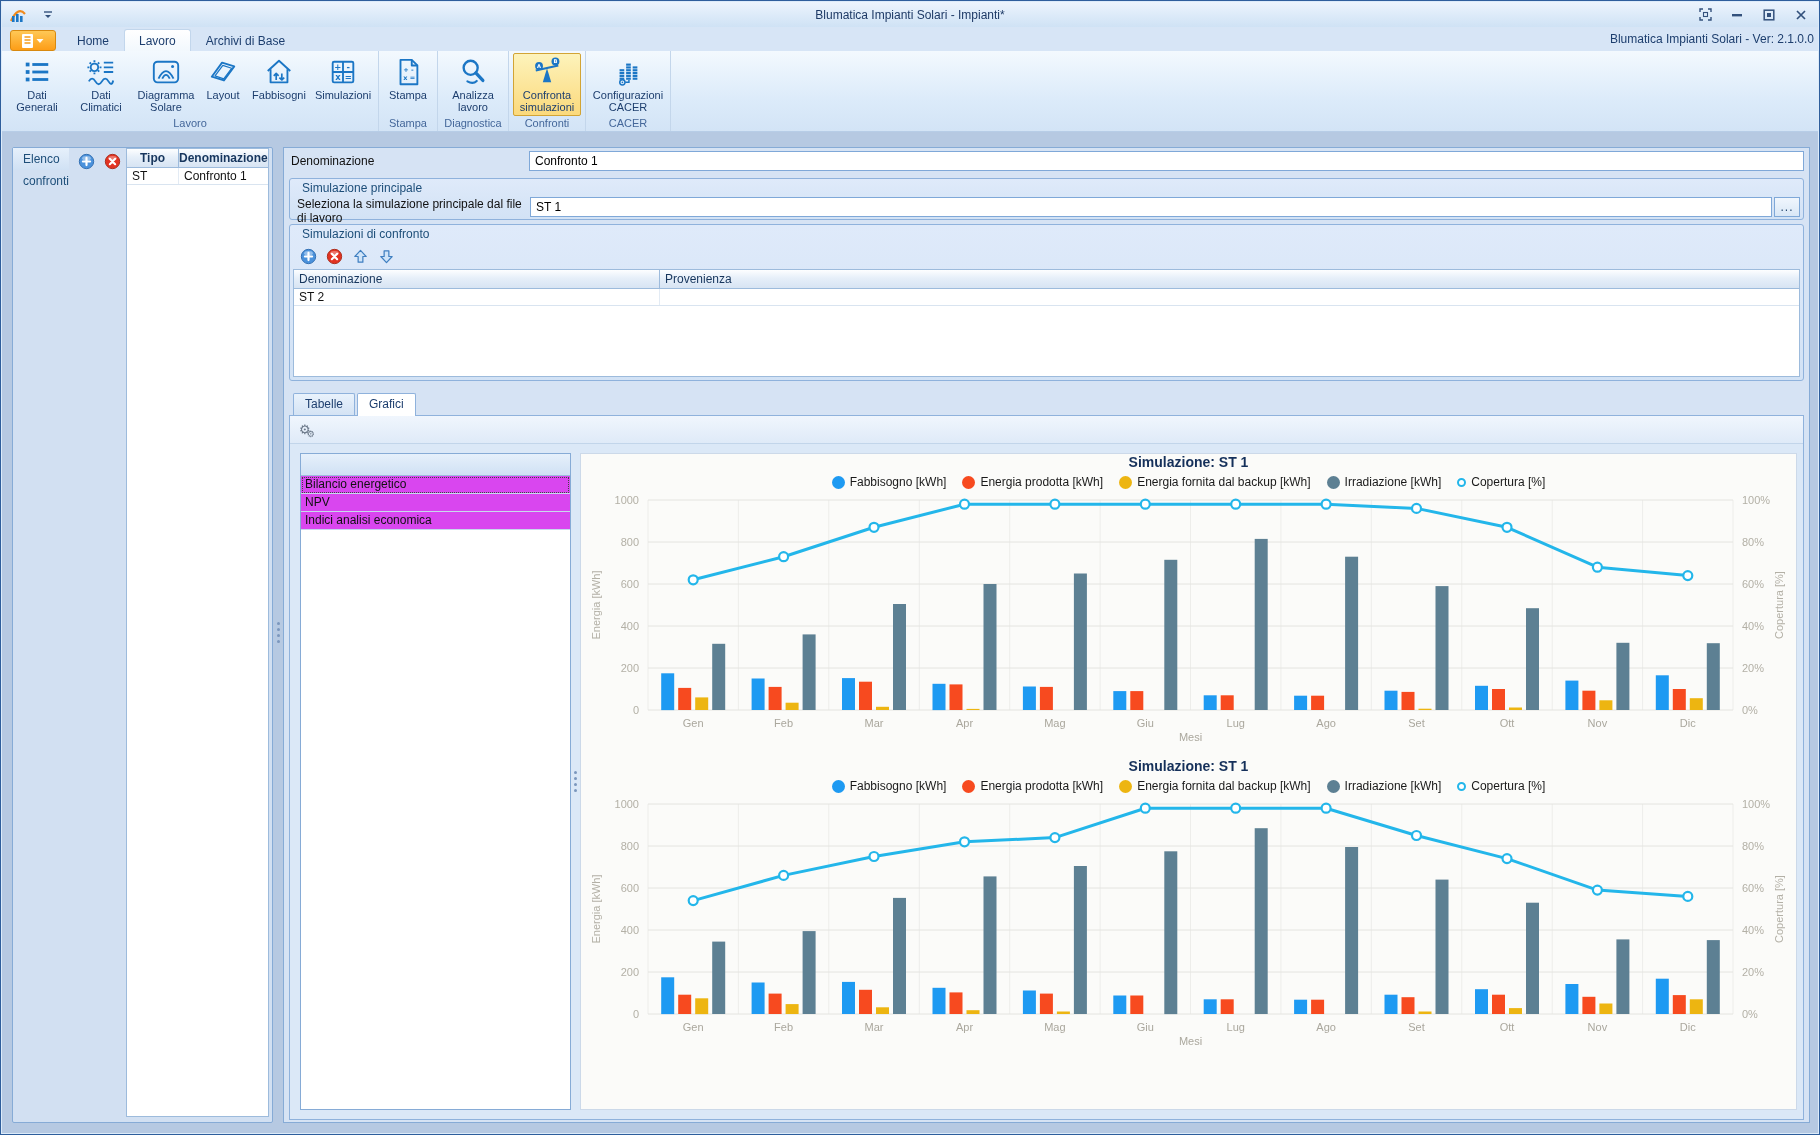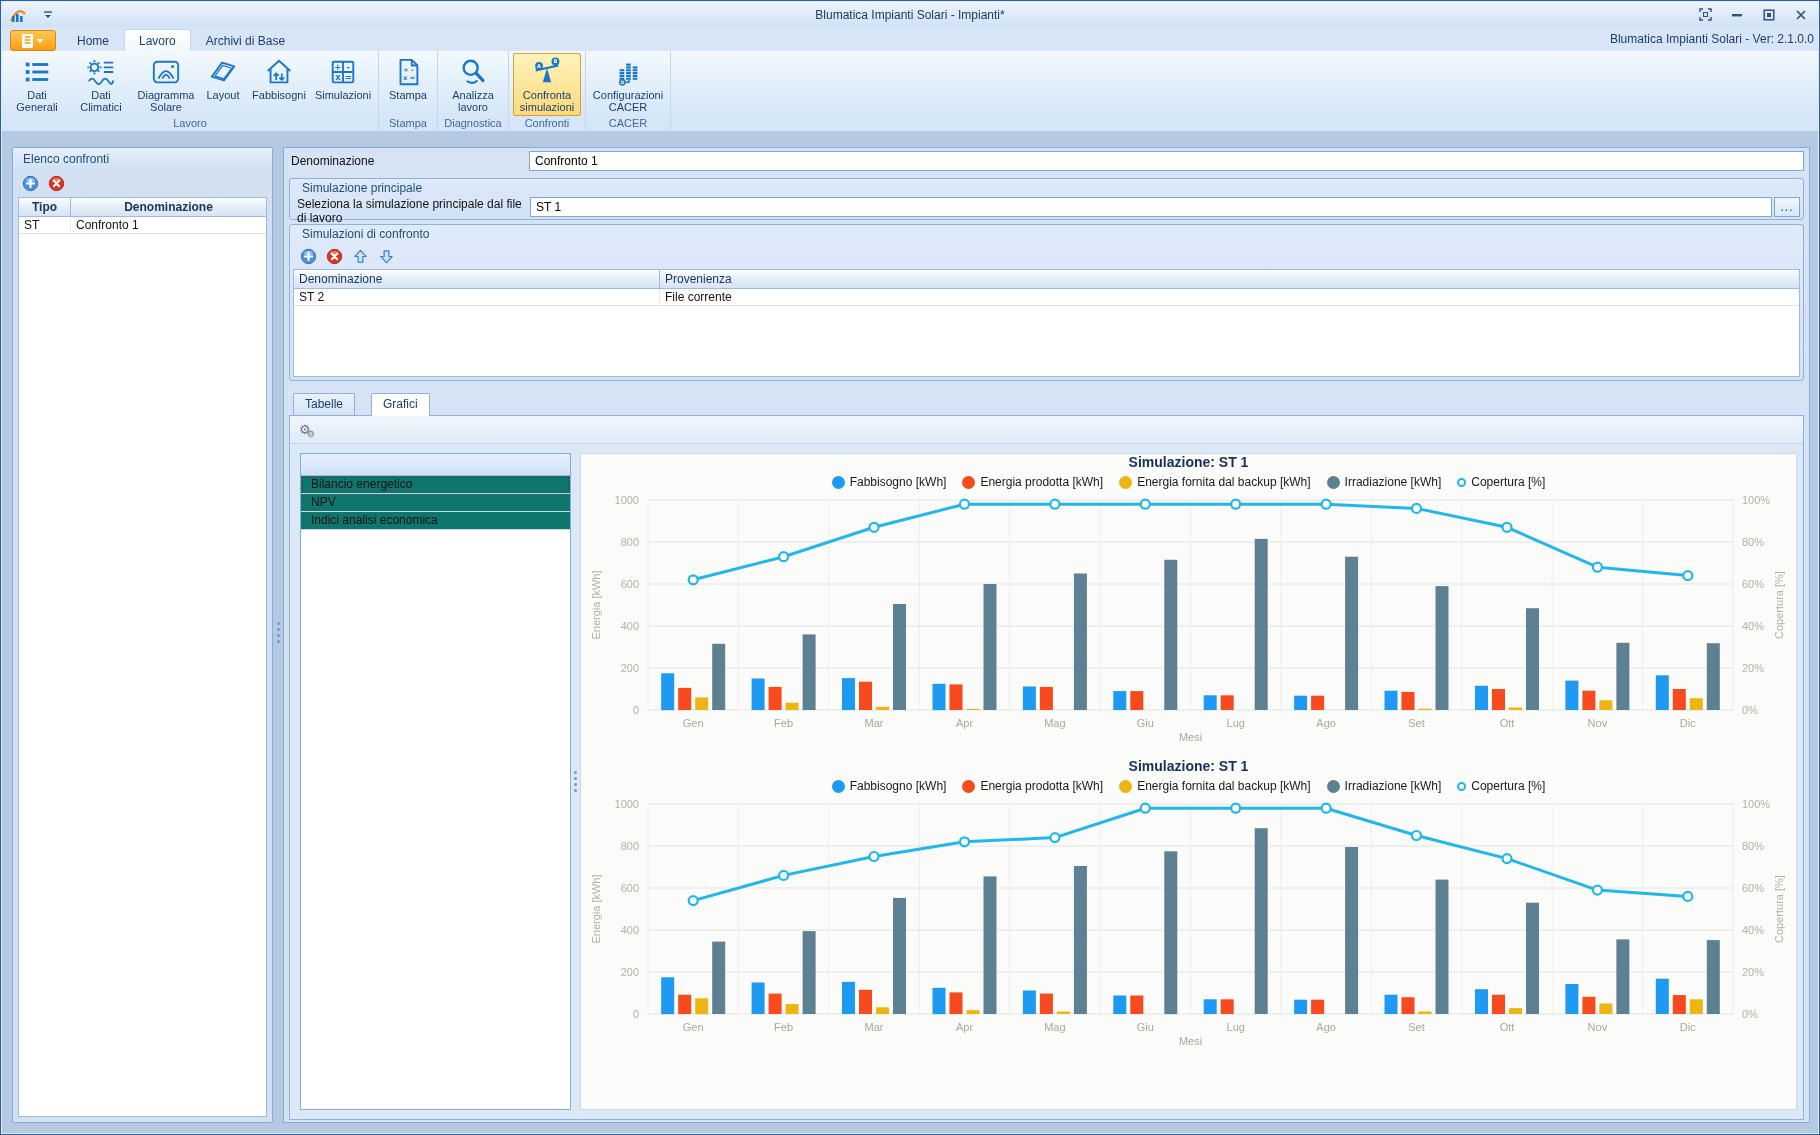--- a/index.html
+++ b/index.html
@@ -25,21 +25,21 @@
 .rgroup{display:flex;flex-direction:column;border-right:1px solid #c3d6eb;padding:0 1px}
 .rbtns{flex:1;display:flex;align-items:stretch;padding:2px 3px 0;gap:2px}
 .rbtn{display:flex;flex-direction:column;align-items:center;padding-top:3px;gap:2px;border:1px solid transparent;border-radius:2px;cursor:default}
 .rbtn .ricon{width:30px;height:30px;flex:none}
 .rbtn .lbl{font-size:11px;color:#1d3e6e;text-align:center;line-height:1.12}
 .rbtn.selected{background:linear-gradient(#fdf3bb,#fbd97c);border-color:#d2a435}
 .rgroup-label{height:15px;text-align:center;font-size:11px;color:#44679a;line-height:14px}
 
 
 .main{position:absolute;top:131px;left:1px;right:1px;bottom:1px;background:#b6c9e2}
-.left-panel{position:absolute;left:10px;top:15px;width:261px;bottom:10px;background:#d2e0f2;border:1px solid #86abd6;border-radius:2px;display:flex;flex-direction:column}
+.left-panel{position:absolute;left:10px;top:15px;width:261px;bottom:10px;background:#d2e0f2;border:1px solid #86abd6;border-radius:2px;display:flex;flex-direction:row}
 .panel-header{height:22px;line-height:22px;padding-left:10px;font-size:12px;color:#1d4e79;background:linear-gradient(#e6f0fb,#d0e1f4)}
 .lp-toolbar{height:27px;display:flex;align-items:center;gap:9px;padding-left:9px}
 .sicon{width:17px;height:17px;flex:none}
 .lp-table{flex:1;margin:0 5px 5px;background:#fff;border:1px solid #9dbbdc;display:flex;flex-direction:column}
 .grid-hrow{display:flex;height:19px;background:linear-gradient(#fdfeff,#e6eff9 45%,#d7e4f3);border-bottom:1px solid #9dbbdc}
 .grid-hcell{font-size:12px;font-weight:bold;color:#17365d;text-align:center;line-height:18px;border-right:1px solid #9dbbdc}
 .grid-row{display:flex;height:17px;background:#fff;border-bottom:1px solid #d9e4f0}
 .grid-cell{font-size:12px;color:#111;line-height:16px;padding-left:5px;border-right:1px solid #e3ebf4;overflow:hidden;white-space:nowrap}
 .splitter-v{position:absolute;left:272px;top:0;bottom:0;width:9px;display:flex;flex-direction:column;align-items:center;justify-content:center;gap:3px}
 .dot{width:3px;height:3px;border-radius:50%;background:#7b97bd}
@@ -54,31 +54,31 @@
 .gb-row .field-label{width:237px;padding-left:4px}
 .browse-btn{width:26px;height:20px;margin-left:2px;border:1px solid #7fa8d8;background:linear-gradient(#f0f6fd,#d9e7f6);font-size:12px;color:#27496f;display:flex;align-items:center;justify-content:center;letter-spacing:1px}
 .gb-toolbar{height:26px;display:flex;align-items:center;gap:9px;padding-left:10px}
 .cmp-table{margin:0 3px 3px;background:#fff;border:1px solid #9dbbdc;height:108px;display:flex;flex-direction:column}
 .col-den{width:366px}
 .col-prov{flex:1;border-right:none}
 .lp-col-tipo{width:52px}
 .lp-col-den{flex:1;border-right:none}
 
 
-.vtabs{display:flex;gap:16px;margin:12px 0 0 4px;height:22px;position:relative;z-index:2}
+.vtabs{display:flex;gap:2px;margin:12px 0 0 4px;height:22px;position:relative;z-index:2}
 .vtab{padding:0 11px;line-height:21px;font-size:12px;color:#1d3e6e;background:linear-gradient(#e9f2fc,#d4e3f4);border:1px solid #8fb2dc;border-bottom:none;border-radius:2px 2px 0 0}
 .vtab.active{background:#fff;height:23px;margin-bottom:-1px}
 .tab-content{flex:1;margin:0 0 0 0;border:1px solid #8fb2dc;background:#dbe8f7;display:flex;flex-direction:column;min-height:0}
 .tc-toolbar{height:28px;background:linear-gradient(#f0f6fd,#dfeaf8);border-bottom:1px solid #c2d5ea;display:flex;align-items:center;padding-left:9px}
 .gears{font-size:13px;color:#6b7889;line-height:1;position:relative}
 .gears .g2{font-size:9px;position:relative;left:-4px;top:3px}
 .tc-inner{flex:1;display:flex;padding:9px 6px 9px 10px;min-height:0}
 .chart-list{width:271px;background:#fff;border:1px solid #86abd6;display:flex;flex-direction:column}
 .cl-header{height:22px;background:linear-gradient(#e6f0fb,#d0e1f4);border-bottom:1px solid #9dbbdc}
-.cl-item{height:18px;line-height:17px;font-size:12px;color:#111;padding-left:10px;border-bottom:1px solid #c8d9ec;background:#0f766e}
+.cl-item{height:18px;line-height:17px;font-size:12px;color:#111;padding-left:4px;border-bottom:1px solid #c8d9ec;background:#d946ef}
 .cl-item.selected{outline:1px dotted #444;outline-offset:-2px}
 .inner-splitter{width:9px;display:flex;flex-direction:column;align-items:center;justify-content:center;gap:3px}
 .charts-area{flex:1;background:#fbfbf9;border:1px solid #ccd9e9;overflow:hidden;}
 .chart-block{margin-bottom:8px}
 .chart-title{text-align:center;font-size:14px;font-weight:bold;color:#15305a;height:18px}
 .legend{display:flex;justify-content:center;align-items:center;gap:16px;height:20px}
 .leg-item{display:flex;align-items:center;gap:5px}
 .leg-dot{width:13px;height:13px;border-radius:50%}
 .leg-ring{width:9px;height:9px;border-radius:50%;border:2.5px solid;background:#fff}
 .leg-label{font-size:12px;color:#1a1a1a}
@@ -376,21 +376,20 @@
             <path d="M9 15.5 3 9h3.5V3h5v6H15z" fill="#cfe4f9" stroke="#3f7fc1" stroke-width="1.3" stroke-linejoin="round"></path>
           </svg>
         </div>
         <div class="cmp-table">
           <div class="grid-hrow">
             <div class="grid-hcell col-den" style="text-align:left;padding-left:5px;font-weight:normal">Denominazione</div>
             <div class="grid-hcell col-prov" style="text-align:left;padding-left:5px;font-weight:normal">Provenienza</div>
           </div>
           <div class="grid-row">
             <div class="grid-cell col-den">ST 2</div>
-            <div class="grid-cell col-prov">File corrente</div>
           </div>
         </div>
       </div>
 
       <div class="vtabs">
         <div class="vtab">Tabelle</div>
         <div class="vtab active">Grafici</div>
       </div>
 
       <div class="tab-content">

